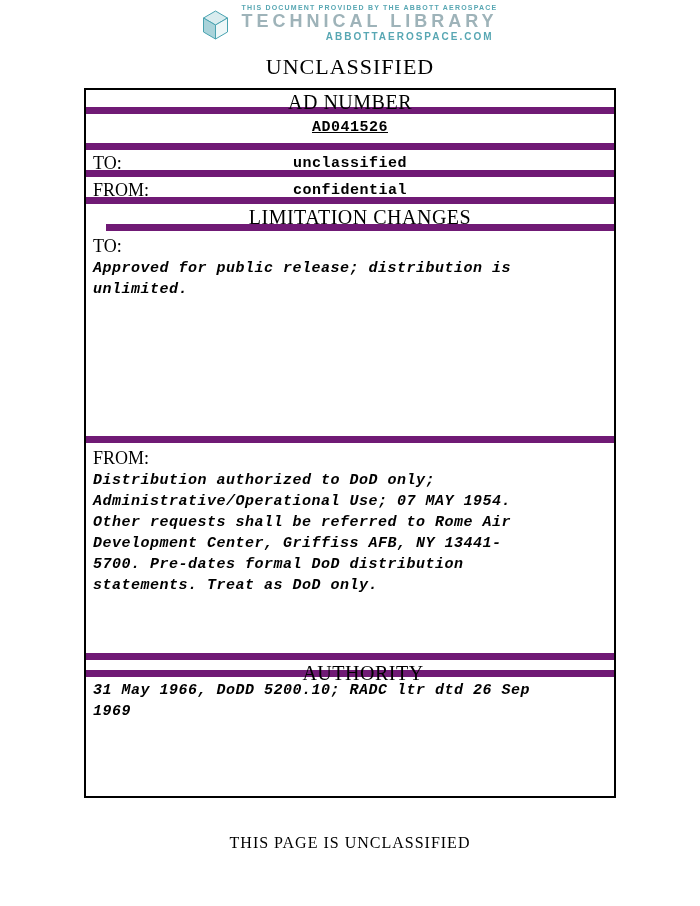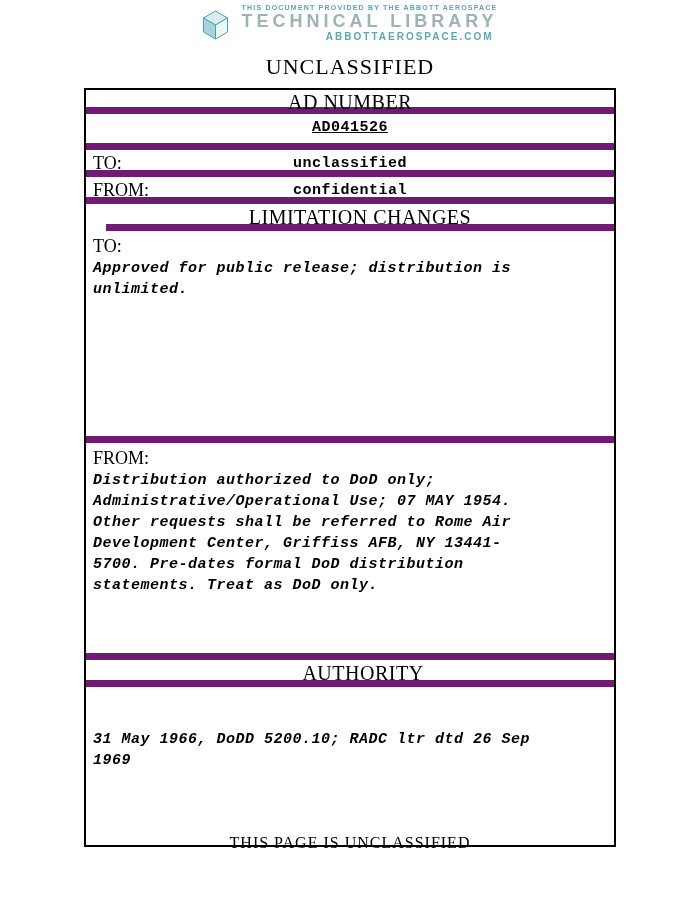--- a/index.html
+++ b/index.html
@@ -91,21 +91,21 @@
   .row:last-child { border-bottom: none; }
 
   .row-header {
     text-align: center;
     font-size: 20px;
     letter-spacing: 0.5px;
   }
   .h-adnum    { height: 24px; line-height: 24px; }
   .h-class    { height: 28px; line-height: 28px; }
   .h-limit    { height: 27px; line-height: 27px; margin-left: 20px; }
-  .h-auth     { height: 27px; line-height: 27px; padding-left: 26px; }
+  .h-auth     { height: 17px; line-height: 27px; padding-left: 26px; }
 
   .mono {
     font-family: "Liberation Mono", "DejaVu Sans Mono", monospace;
     font-weight: bold;
     font-size: 15px;
     letter-spacing: 0.5px;
   }
 
   .row-value-center {
     height: 36px;
@@ -123,21 +123,21 @@
   }
   .kv-value {
     display: block;
     width: 100%;
     text-align: center;
   }
 
   .row-block { padding: 3px 7px 0 7px; }
   .block-to   { height: 212px; }
   .block-from { height: 217px; }
-  .block-auth { height: 119px; margin-top: 39px; }
+  .block-auth { height: 119px; }
   .block-label { font-size: 18px; line-height: 24px; }
   .block-text {
     white-space: pre-line;
     line-height: 21px;
     font-style: italic;
   }
 </style>
 </head>
 <body>
 

